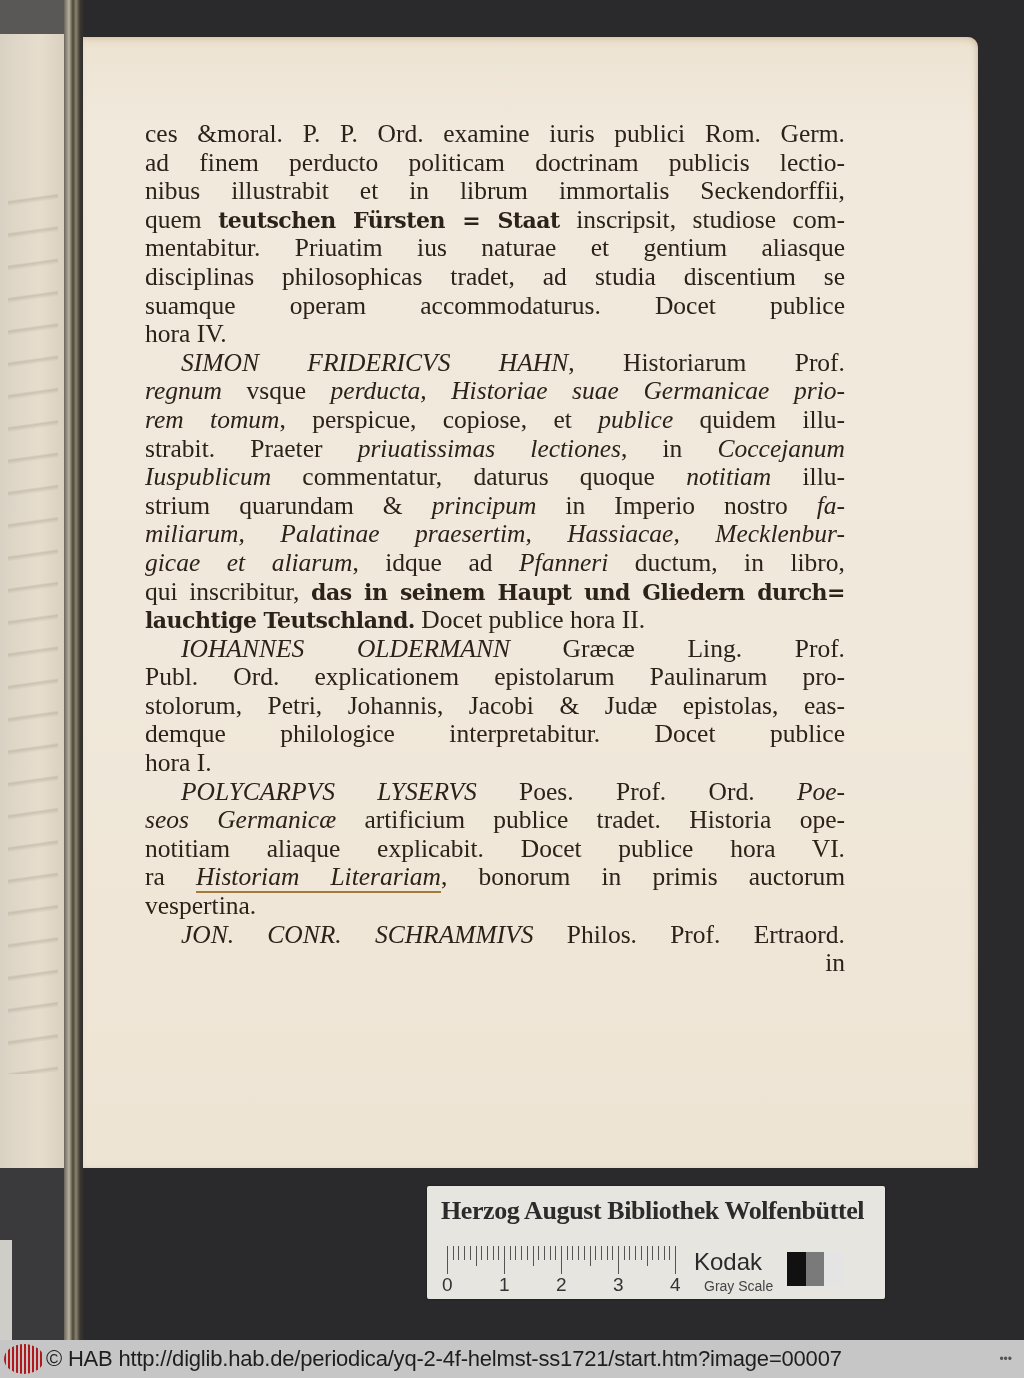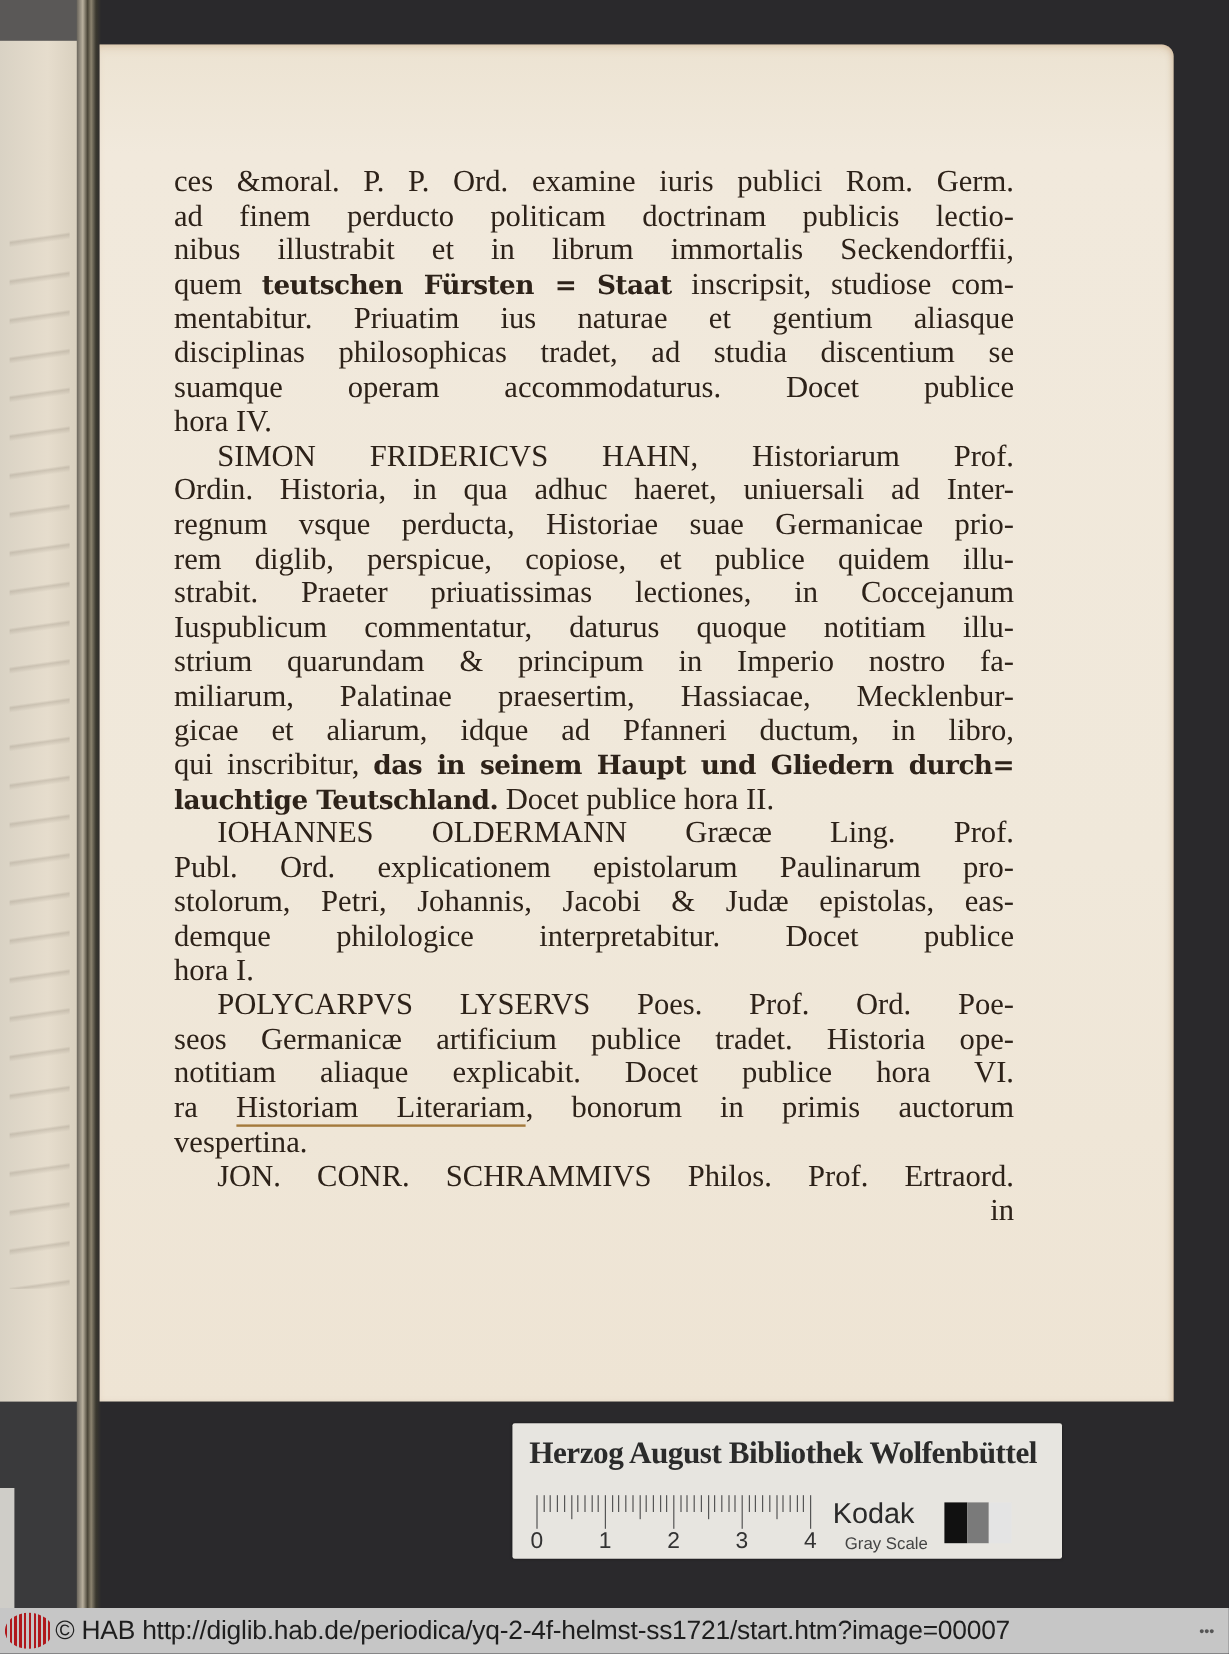--- a/index.html
+++ b/index.html
@@ -5,26 +5,26 @@
     html, body { margin:0; padding:0; }
     body { width:1024px; height:1378px; background:#27262a; position:relative; overflow:hidden; font-family:"DejaVu Serif", serif; }
     .scan { position:absolute; left:0; top:0; width:1024px; height:1340px; background:#2a292c; }
     .prev-page { position:absolute; left:0; top:34px; width:66px; height:1135px; background:linear-gradient(90deg,#d9d2c4,#e6ddcd 60%,#d8cfbe); }
     .prev-page-corner { position:absolute; left:0; top:0; width:66px; height:36px; background:#5a5857; }
     .prev-lines { position:absolute; left:8px; top:140px; width:50px; height:900px; background:repeating-linear-gradient(172deg, rgba(150,140,125,0.0) 0px, rgba(150,140,125,0.0) 26px, rgba(160,150,135,0.35) 28px, rgba(150,140,125,0.0) 32px); }
     .prev-bottom { position:absolute; left:0; top:1168px; width:66px; height:172px; background:#3a3a3c; }
     .prev-bottom-edge { position:absolute; left:0; top:1240px; width:12px; height:100px; background:#cfcdc8; }
     .spine { position:absolute; left:64px; top:0; width:20px; height:1340px; background:linear-gradient(90deg,#6a655c,#b9b09e 25%,#4a4538 45%,#8c8470 60%,#3a382f 80%,#2c2b2c); }
     .page { position:absolute; left:83px; top:37px; width:895px; height:1131px; background:linear-gradient(180deg,#ece3d2 0%,#f1e9dc 8%,#f0e8da 60%,#eee4d4 100%); border-top-right-radius:10px; box-shadow: inset 0 6px 10px -6px rgba(190,140,90,0.45), inset -3px 0 6px -3px rgba(170,130,90,0.5); }
-    .text-block { position:absolute; left:62px; top:100px; width:700px; color:#2d2219; font-family:"Liberation Serif", serif; font-size:25.5px; line-height:28.6px; }
+    .text-block { position:absolute; left:62px; top:83px; width:700px; color:#2d2219; font-family:"Liberation Serif", serif; font-size:25.5px; line-height:28.6px; }
     .line { display:block; text-align:justify; text-align-last:justify; white-space:nowrap; height:28.6px; }
     .line.last { text-align-last:left; }
     .line.indent { padding-left:36px; }
     .line.right { text-align:left; text-align-last:right; }
-    .it { }
+    .it { font-style:italic; }
     .fr { font-family:"DejaVu Serif", serif; font-weight:bold; font-size:22px; letter-spacing:-0.5px; }
     .ul { border-bottom:2px solid #a47a3c; }
     .label { position:absolute; left:427px; top:1186px; width:458px; height:113px; background:#e7e5e0; border-radius:2px; box-shadow:0 0 2px rgba(0,0,0,0.5); }
     .label-title { position:absolute; left:14px; top:10px; font-family:Liberation Serif, serif; font-weight:bold; font-size:26px; color:#2b2b2b; letter-spacing:-0.4px; white-space:nowrap; }
     .ruler { position:absolute; left:20px; top:60px; width:230px; height:34px; }
     .tick { position:absolute; top:0; width:1px; background:#555; }
     .ruler-num { position:absolute; top:28px; font-family:"Liberation Sans", sans-serif; font-size:19px; color:#333; }
     .kodak { position:absolute; left:267px; top:62px; font-family:"Liberation Sans", sans-serif; font-weight:normal; font-size:24px; color:#2a2a2a; }
     .kodak-sub { position:absolute; left:277px; top:92px; font-family:"Liberation Sans", sans-serif; font-size:14px; color:#444; }
     .grayscale { position:absolute; left:360px; top:66px; width:56px; height:34px; display:flex; }
@@ -50,23 +50,22 @@
     <div class="text-block" id="text-block">
         <span class="line"><span>ces &amp;moral. P. P. Ord. examine iuris publici Rom. Germ.</span></span>
         <span class="line"><span>ad finem perducto politicam doctrinam publicis lectio-</span></span>
         <span class="line"><span>nibus illustrabit et in librum immortalis Seckendorffii,</span></span>
         <span class="line"><span>quem </span><span class="fr">teutschen Fürsten = Staat</span><span> inscripsit, studiose com-</span></span>
         <span class="line"><span>mentabitur.   Priuatim ius naturae et gentium aliasque</span></span>
         <span class="line"><span>disciplinas philosophicas tradet, ad studia discentium se</span></span>
         <span class="line"><span>suamque  operam  accommodaturus.    Docet publice</span></span>
         <span class="line last"><span>hora IV.</span></span>
         <span class="line indent"><span class="it">SIMON FRIDERICVS HAHN</span><span>, Historiarum Prof.</span></span>
-        <span class="line"><span>Ordin. </span><span class="it">Historia</span><span>, in qua adhuc haeret, </span><span class="it">uniuersali</span><span> ad </span><span class="it">Inter-</span></span>
         <span class="line"><span class="it">regnum</span><span> vsque </span><span class="it">perducta, Historiae suae Germanicae prio-</span></span>
-        <span class="line"><span class="it">rem diglib</span><span>, perspicue, copiose,  et </span><span class="it">publice</span><span> quidem illu-</span></span>
+        <span class="line"><span class="it">rem tomum</span><span>, perspicue, copiose,  et </span><span class="it">publice</span><span> quidem illu-</span></span>
         <span class="line"><span>strabit.   Praeter </span><span class="it">priuatissimas lectiones</span><span>, in </span><span class="it">Coccejanum</span></span>
         <span class="line"><span class="it">Iuspublicum</span><span> commentatur, daturus quoque </span><span class="it">notitiam</span><span> illu-</span></span>
         <span class="line"><span>strium  quarundam  &amp; </span><span class="it">principum</span><span> in Imperio nostro </span><span class="it">fa-</span></span>
         <span class="line"><span class="it">miliarum, Palatinae praesertim, Hassiacae, Mecklenbur-</span></span>
         <span class="line"><span class="it">gicae et aliarum</span><span>,  idque ad </span><span class="it">Pfanneri</span><span> ductum,  in libro,</span></span>
         <span class="line"><span>qui inscribitur, </span><span class="fr">das in seinem Haupt und Gliedern durch=</span></span>
         <span class="line last"><span class="fr">lauchtige Teutschland.</span><span>   Docet publice hora II.</span></span>
         <span class="line indent"><span class="it">IOHANNES OLDERMANN</span><span>  Græcæ Ling. Prof.</span></span>
         <span class="line"><span>Publ. Ord. explicationem epistolarum Paulinarum pro-</span></span>
         <span class="line"><span>stolorum, Petri, Johannis, Jacobi &amp; Judæ epistolas, eas-</span></span>

